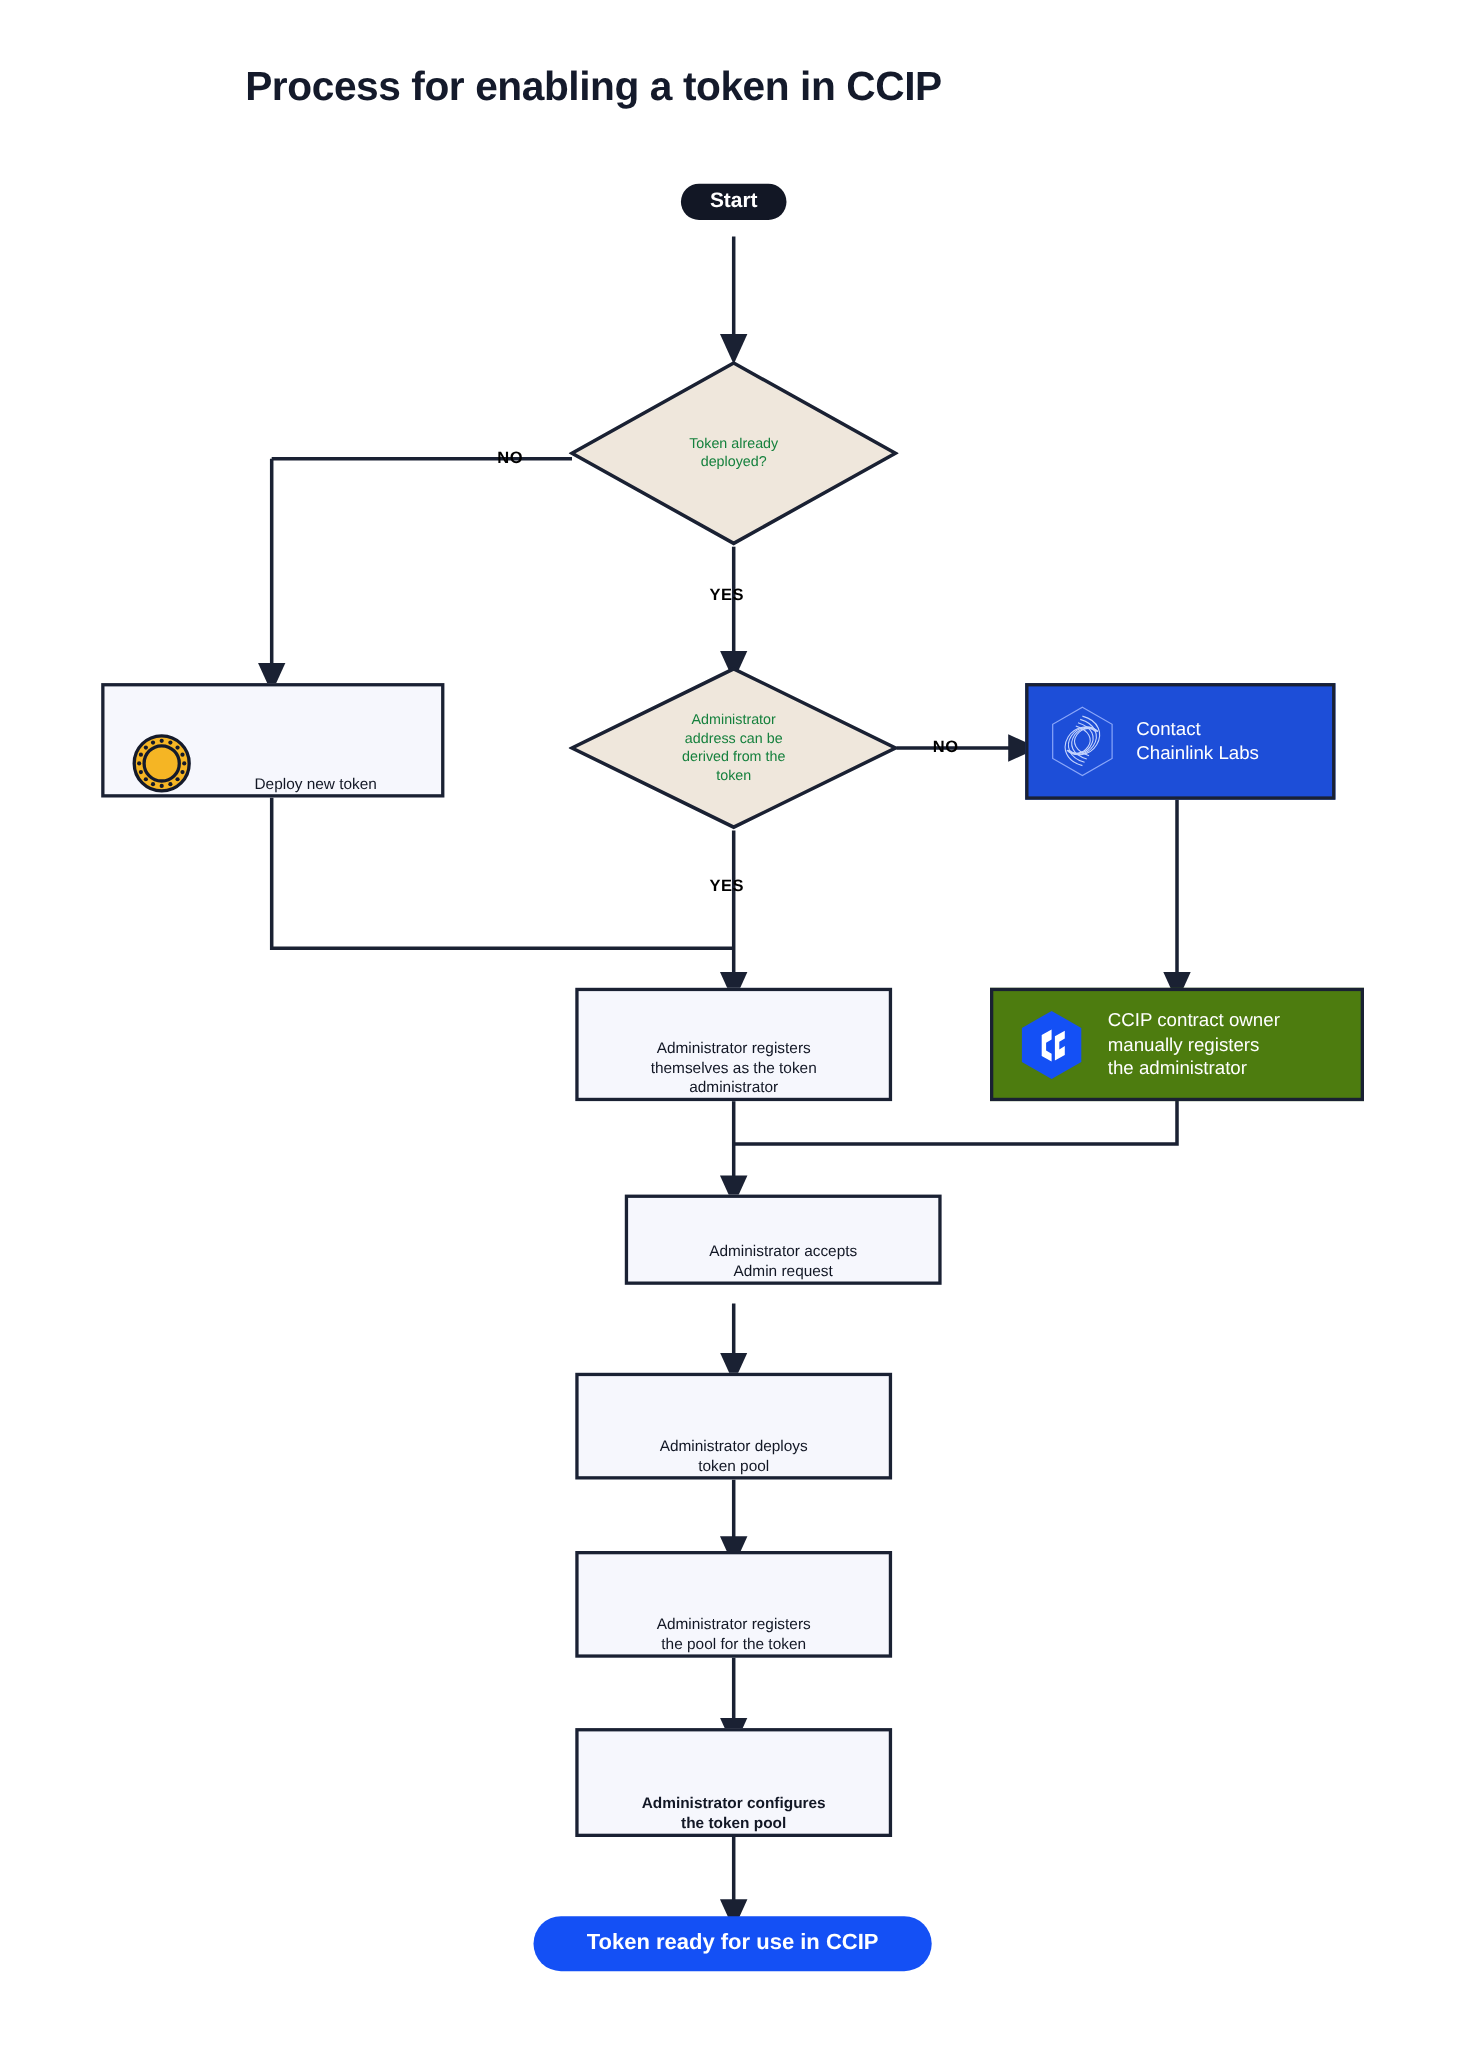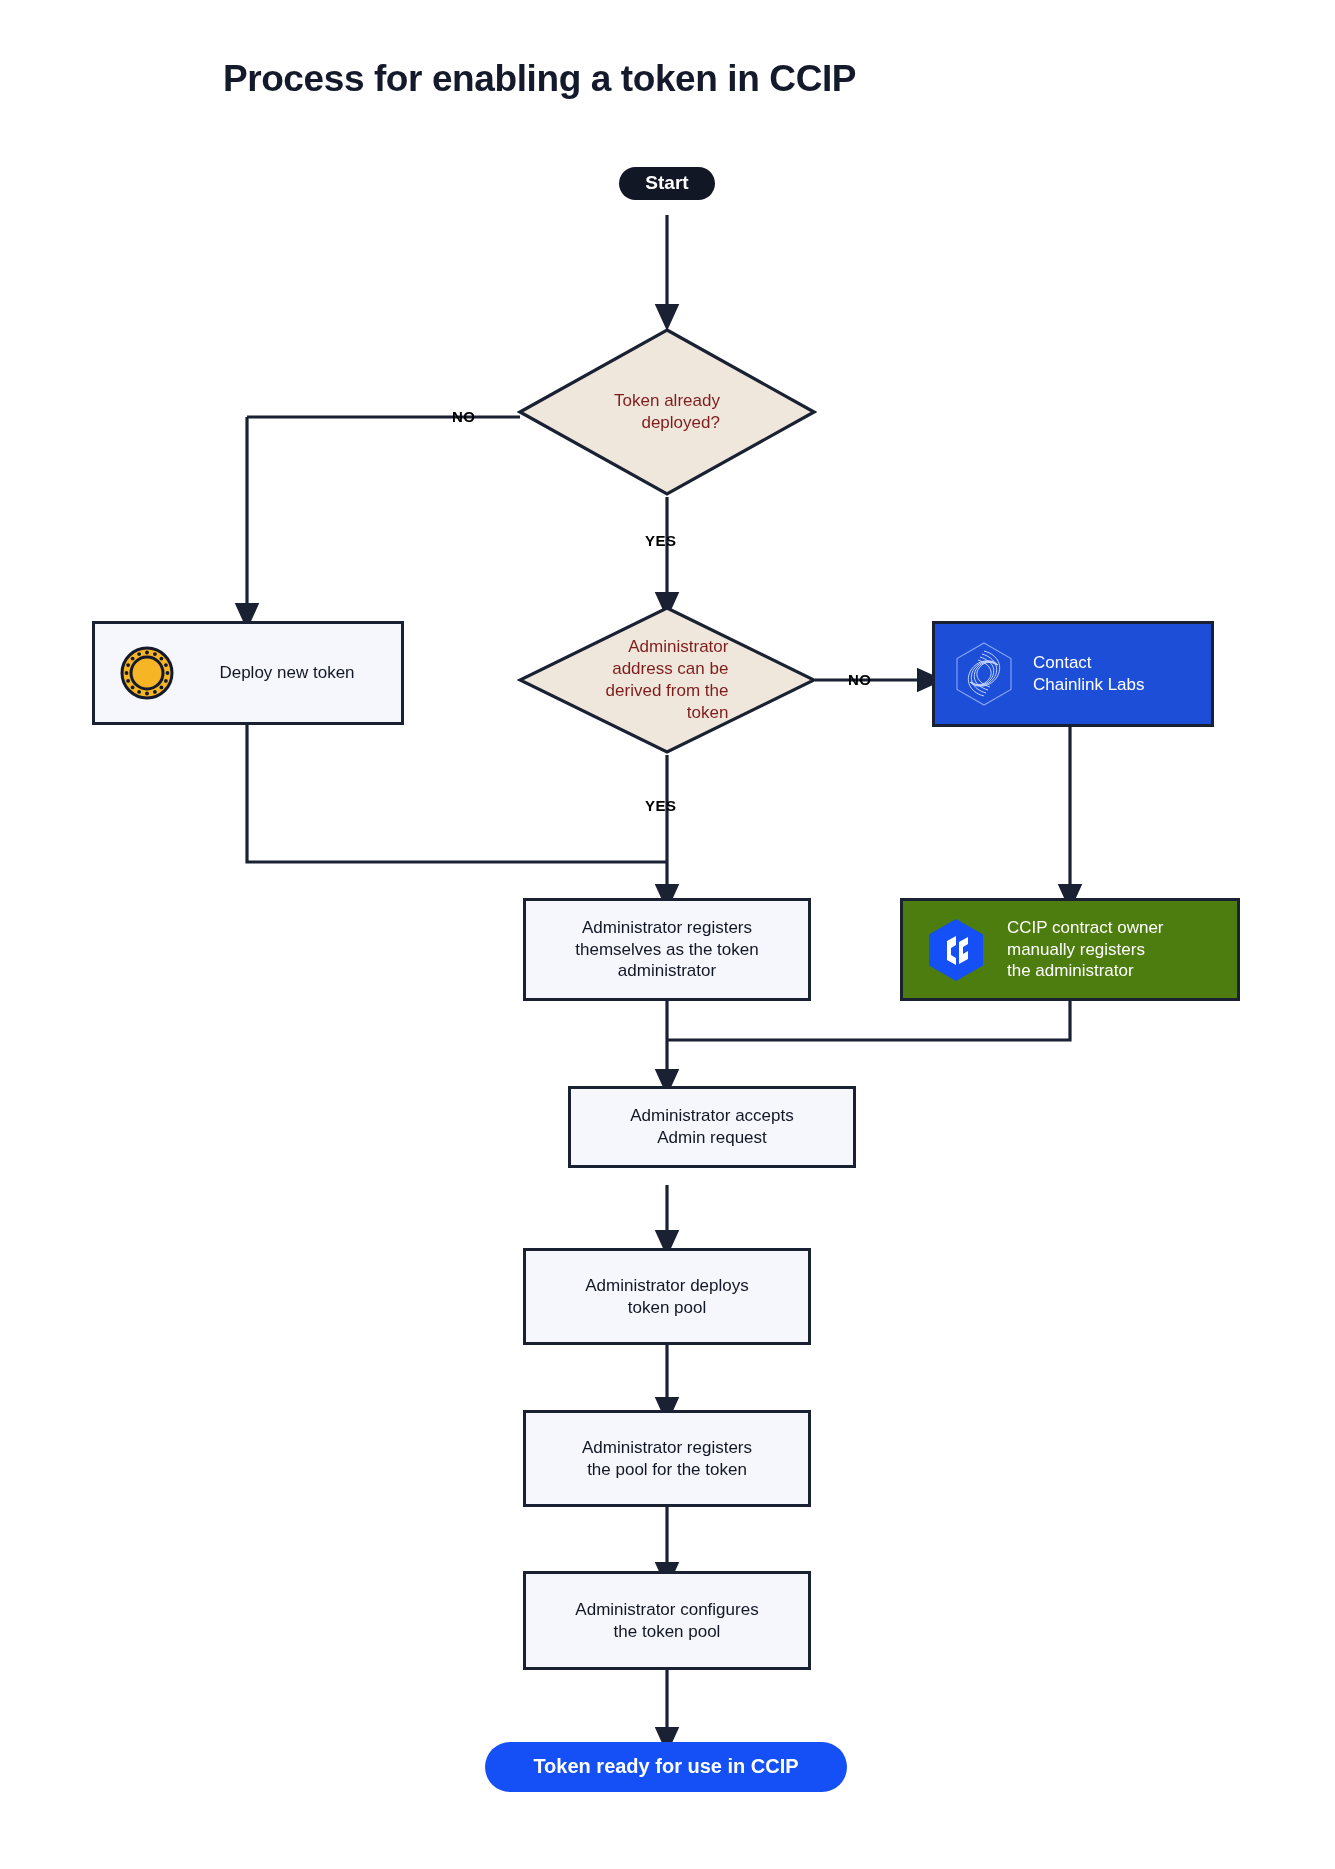--- a/index.html
+++ b/index.html
@@ -48,21 +48,22 @@
     color: #ffffff;
     border-radius: 999px;
     font-size: 20px;
     font-weight: bold;
     justify-content: center;
   }
   
   .box-plain {
     background: #f6f7fd;
     border: 3px solid #1a2133;
-    font-size: 17px;
+    font-size: 14px;
+    align-items: flex-end;
   }
   .box-blue {
     background: #1d4ed8;
     border: 3px solid #1a2133;
     color: #ffffff;
     font-size: 17px;
     justify-content: flex-start;
   }
   .box-dark {
     background: #4d7c0f;
@@ -88,25 +89,25 @@
   }
   .diamond-text {
     position: absolute;
     left: 0;
     top: 0;
     width: 100%;
     height: 100%;
     display: flex;
     align-items: center;
     justify-content: center;
-    text-align: right;
-    font-size: 17px;
+    text-align: center;
+    font-size: 13px;
     line-height: 1.3;
     white-space: pre-line;
-    color: #7f1d1d;
+    color: #15803d;
   }
   .edge-label {
     position: absolute;
     font-size: 15px;
     font-weight: bold;
     letter-spacing: 0.5px;
     color: #000000;
   }
   #edges {
     position: absolute;
@@ -267,20 +268,20 @@
 <div class="node box-plain" style="left:523px; top:1248px; width:288px; height:97px;">
   <span class="node-label">Administrator deploys
 token pool</span>
 </div>
 
 <div class="node box-plain" style="left:523px; top:1410px; width:288px; height:97px;">
   <span class="node-label">Administrator registers
 the pool for the token</span>
 </div>
 
-<div class="node box-plain" style="left:523px; top:1571px; width:288px; height:99px;">
+<div class="node box-plain" style="left:523px; top:1571px; width:288px; height:99px;font-weight:bold;">
   <span class="node-label">Administrator configures
 the token pool</span>
 </div>
 
 <div class="node pill-end" style="left:485px; top:1742px; width:362px; height:50px;">
   <span class="node-label">Token ready for use in CCIP</span>
 </div>
 
 </body></html>

